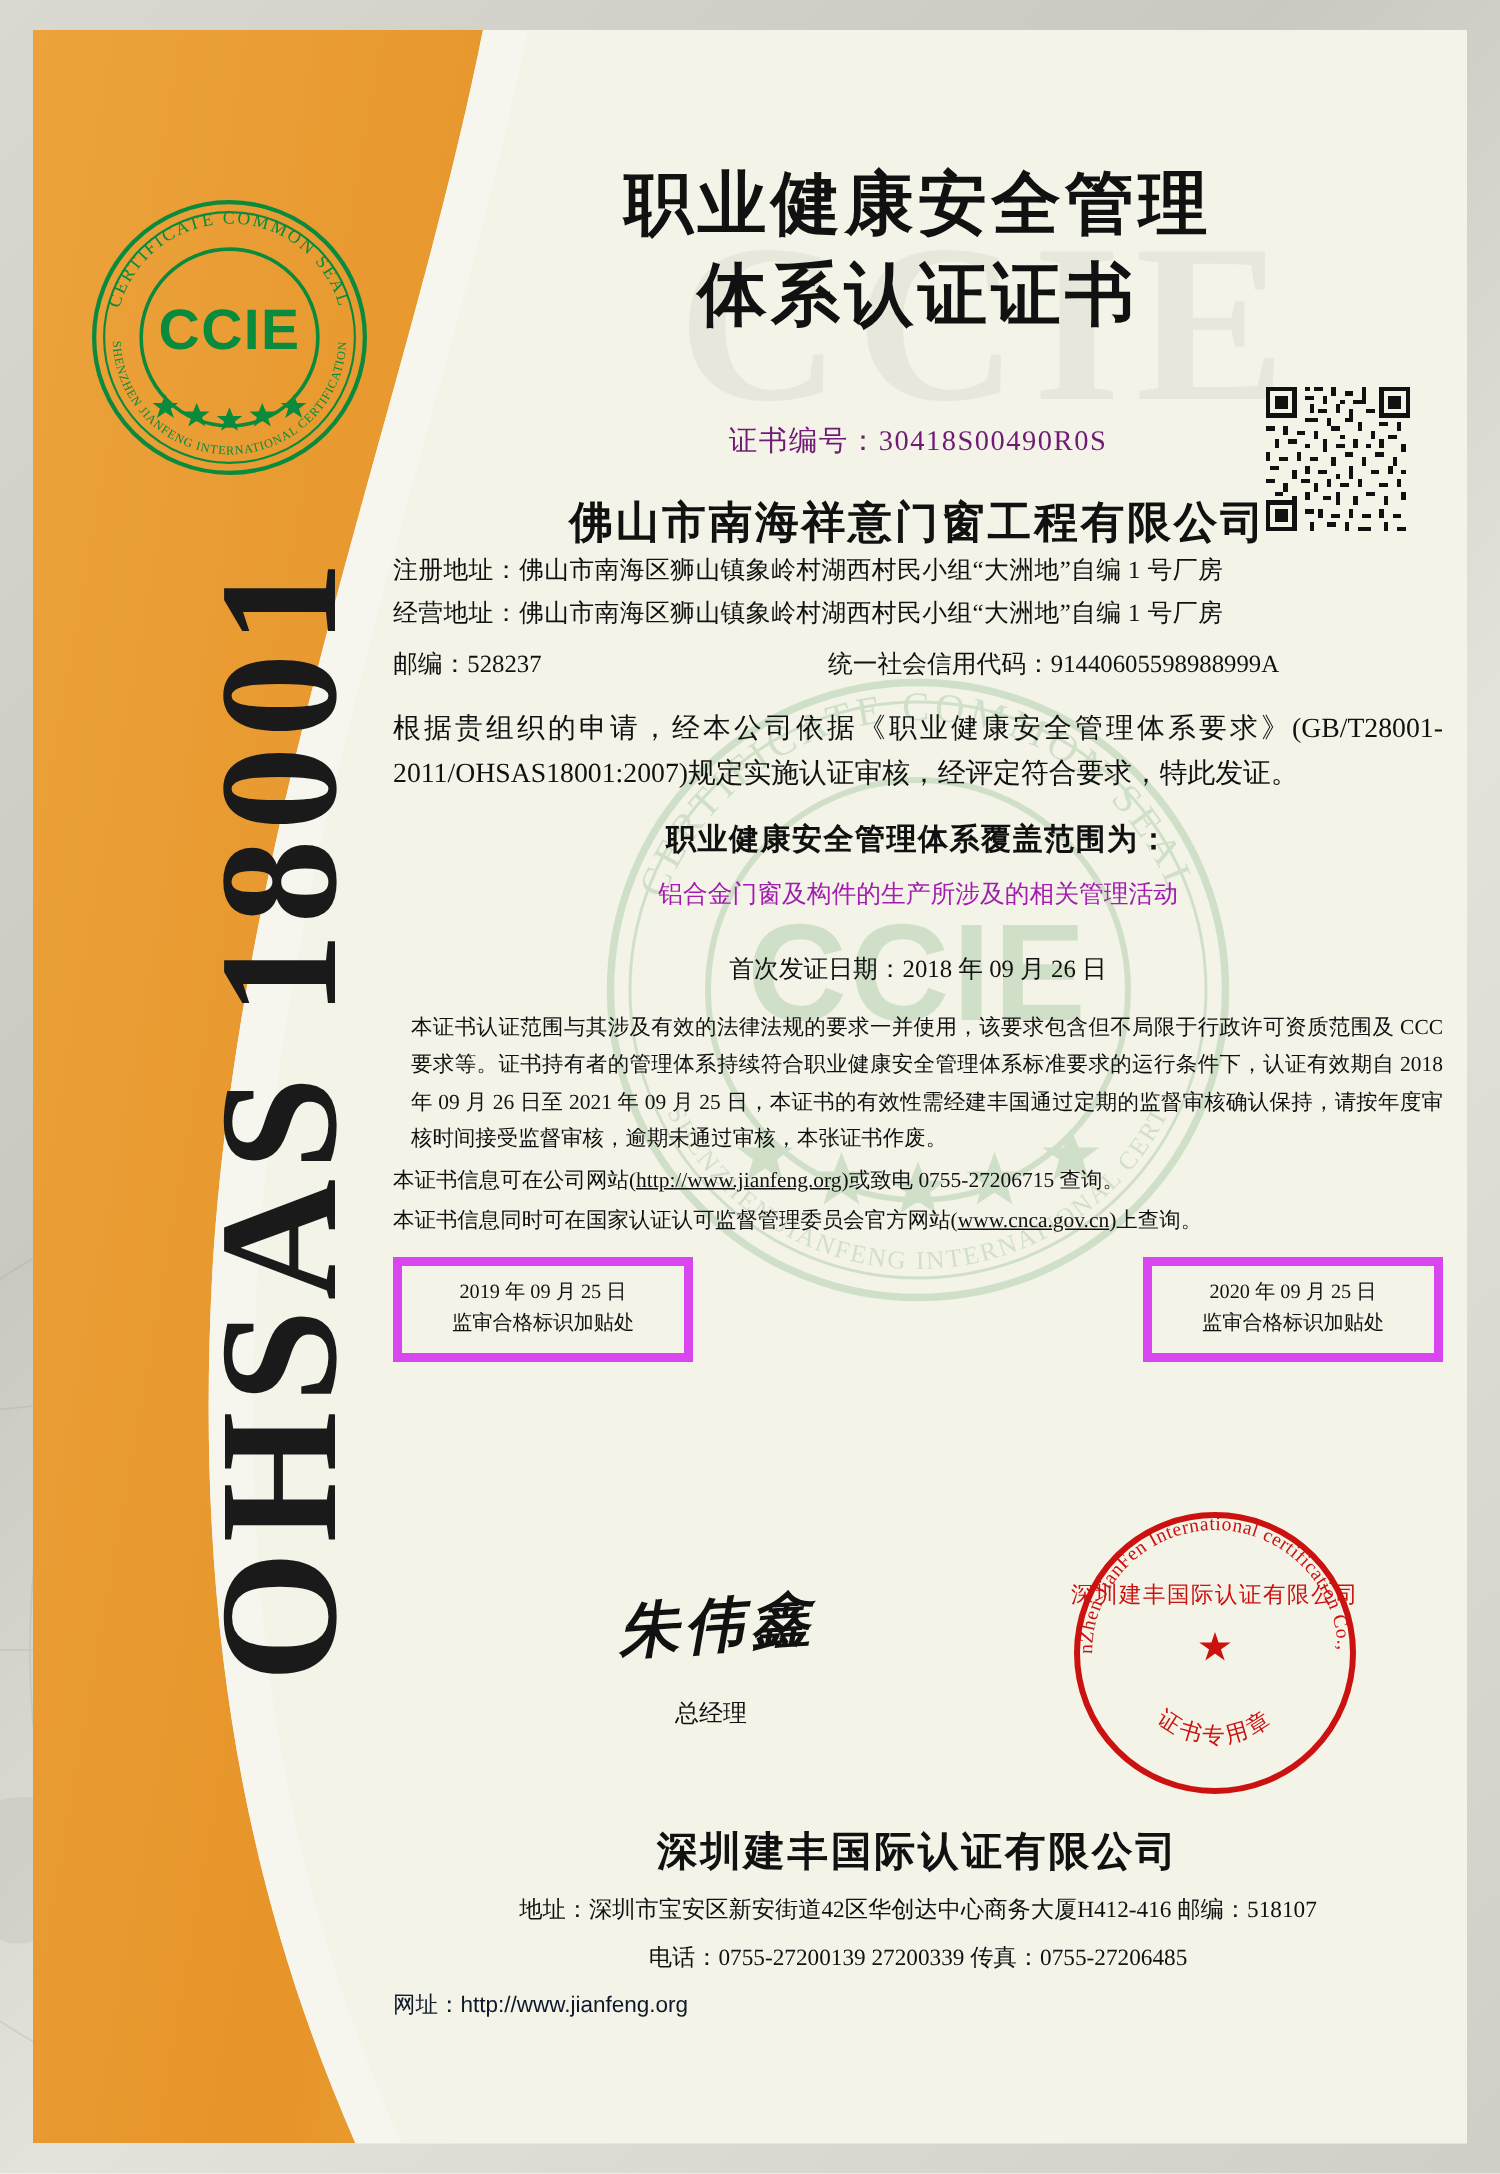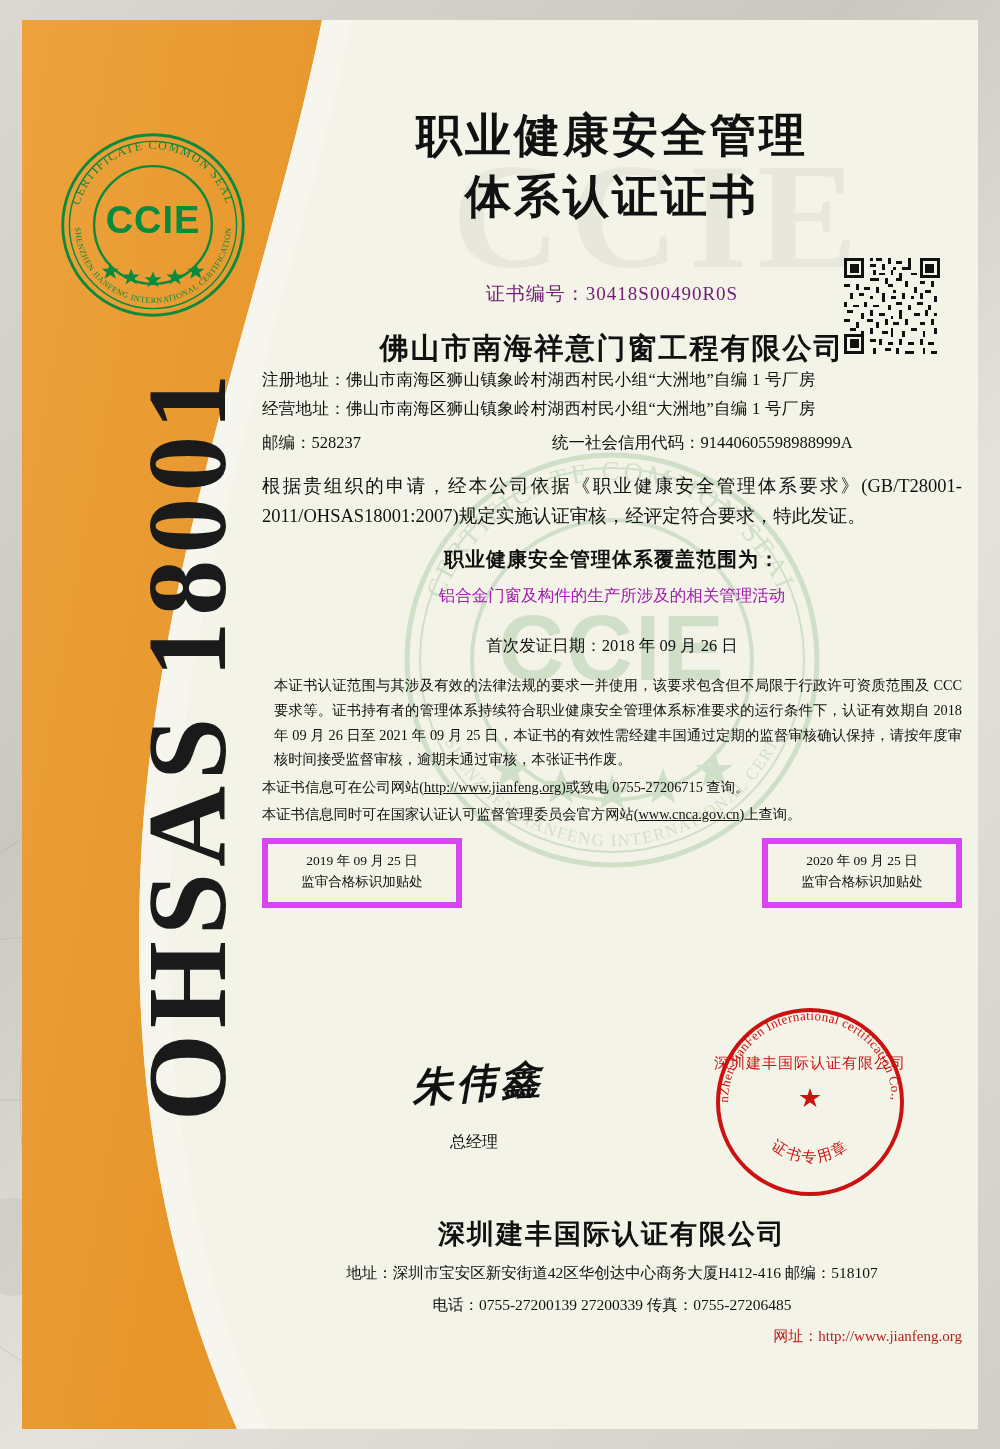--- a/index.html
+++ b/index.html
@@ -267,24 +267,24 @@
   }
   .foot-line {
     margin-top: 11px;
     text-align: center;
     font-size: 15.5px;
     color: #111;
     font-family: "Liberation Serif", serif;
   }
   .foot-url {
     margin-top: 11px;
-    text-align: right;
+    text-align: left;
     font-size: 15px;
-    color: #b91c1c;
-    font-family: Liberation Serif, serif;
+    color: #0f172a;
+    font-family: Liberation Sans, sans-serif;
   }
 </style>
 </head>
 <body>
 
 <div class="page">
   <div class="outer-frame">
 
     <svg class="world-map" viewBox="0 0 460 640">
       <g fill="none" stroke="#9a9a92" stroke-width="1.1" opacity="0.8">

